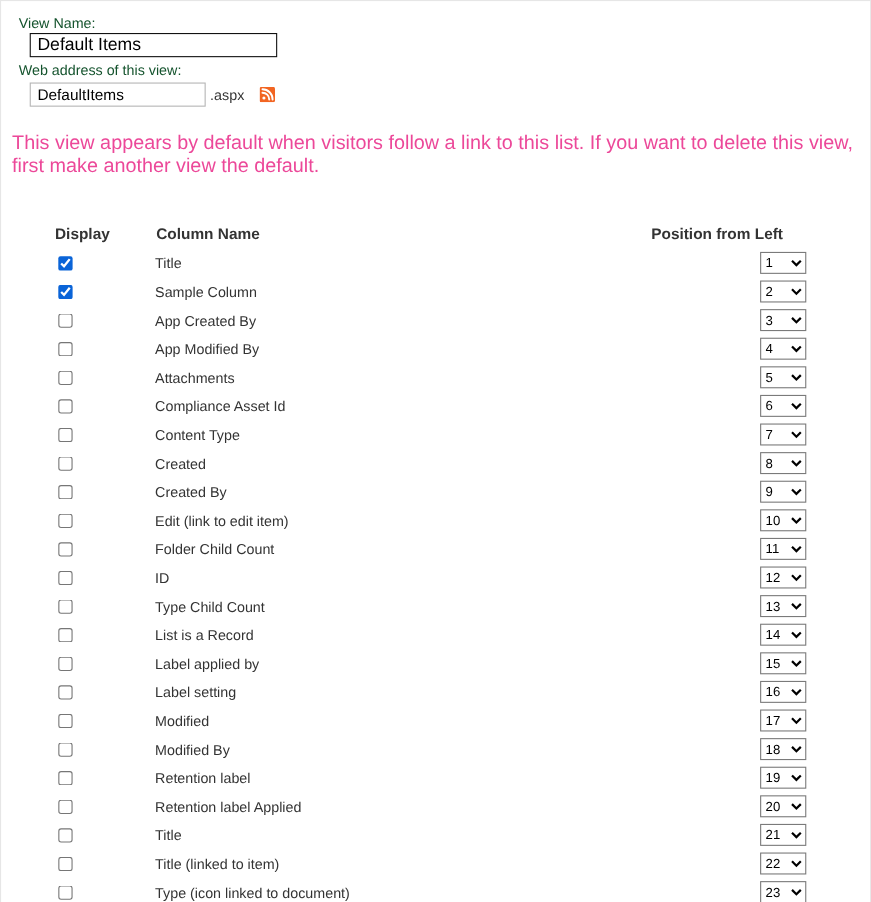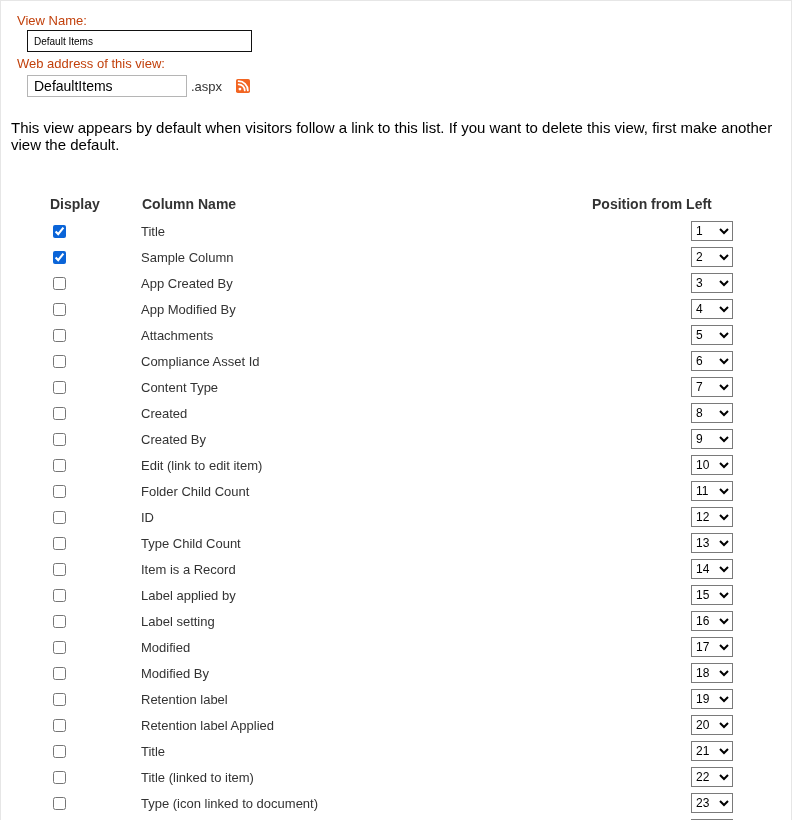--- a/index.html
+++ b/index.html
@@ -14,30 +14,30 @@
   .page {
     box-sizing: border-box;
     width: 792px;
     min-height: 820px;
     border: 1px solid #e6e6e6;
     padding: 8px 8px 12px 8px;
     background: #fff;
   }
   .label {
     font-size: 13px;
-    color: #c2410c;
+    color: #14532d;
     margin: 4px 0 2px 8px;
   }
   .view-name-input {
     margin-left: 18px;
     width: 225px;
     height: 22px;
     border: 1px solid #111;
     padding: 1px 6px;
-    font-size: 10px;
+    font-size: 16px;
     font-family: inherit;
     box-sizing: border-box;
   }
   .web-address-row {
     margin: 4px 0 0 18px;
     display: flex;
     align-items: center;
     flex-wrap: nowrap;
     gap: 4px;
   }
@@ -56,22 +56,22 @@
     box-sizing: border-box;
   }
   .rss-icon {
     width: 14px;
     height: 14px;
     margin-left: 10px;
     flex: 0 0 auto;
   }
   .description {
     margin: 22px 0 0 0;
-    font-size: 15px;
-    color: #000000;
+    font-size: 18px;
+    color: #ec4899;
     padding-left: 2px;
   }
   .columns-section {
     margin-top: 42px;
     padding-left: 40px;
     padding-right: 50px;
   }
   table.columns {
     border-collapse: collapse;
     width: 100%;
@@ -200,21 +200,21 @@
             <td><span>ID</span></td>
             <td class="cell-pos"><select class="position-select"><option value="1">1</option><option value="2">2</option><option value="3">3</option><option value="4">4</option><option value="5">5</option><option value="6">6</option><option value="7">7</option><option value="8">8</option><option value="9">9</option><option value="10">10</option><option value="11">11</option><option value="12" selected="">12</option><option value="13">13</option><option value="14">14</option><option value="15">15</option><option value="16">16</option><option value="17">17</option><option value="18">18</option><option value="19">19</option><option value="20">20</option><option value="21">21</option><option value="22">22</option><option value="23">23</option><option value="24">24</option></select></td>
           </tr>
           <tr>
             <td class="cell-display"><input type="checkbox" style=""></td>
             <td><span>Type Child Count</span></td>
             <td class="cell-pos"><select class="position-select"><option value="1">1</option><option value="2">2</option><option value="3">3</option><option value="4">4</option><option value="5">5</option><option value="6">6</option><option value="7">7</option><option value="8">8</option><option value="9">9</option><option value="10">10</option><option value="11">11</option><option value="12">12</option><option value="13" selected="">13</option><option value="14">14</option><option value="15">15</option><option value="16">16</option><option value="17">17</option><option value="18">18</option><option value="19">19</option><option value="20">20</option><option value="21">21</option><option value="22">22</option><option value="23">23</option><option value="24">24</option></select></td>
           </tr>
           <tr>
             <td class="cell-display"><input type="checkbox" style=""></td>
-            <td><span>Item is a Record</span></td>
+            <td><span>List is a Record</span></td>
             <td class="cell-pos"><select class="position-select"><option value="1">1</option><option value="2">2</option><option value="3">3</option><option value="4">4</option><option value="5">5</option><option value="6">6</option><option value="7">7</option><option value="8">8</option><option value="9">9</option><option value="10">10</option><option value="11">11</option><option value="12">12</option><option value="13">13</option><option value="14" selected="">14</option><option value="15">15</option><option value="16">16</option><option value="17">17</option><option value="18">18</option><option value="19">19</option><option value="20">20</option><option value="21">21</option><option value="22">22</option><option value="23">23</option><option value="24">24</option></select></td>
           </tr>
           <tr>
             <td class="cell-display"><input type="checkbox" style=""></td>
             <td><span>Label applied by</span></td>
             <td class="cell-pos"><select class="position-select"><option value="1">1</option><option value="2">2</option><option value="3">3</option><option value="4">4</option><option value="5">5</option><option value="6">6</option><option value="7">7</option><option value="8">8</option><option value="9">9</option><option value="10">10</option><option value="11">11</option><option value="12">12</option><option value="13">13</option><option value="14">14</option><option value="15" selected="">15</option><option value="16">16</option><option value="17">17</option><option value="18">18</option><option value="19">19</option><option value="20">20</option><option value="21">21</option><option value="22">22</option><option value="23">23</option><option value="24">24</option></select></td>
           </tr>
           <tr>
             <td class="cell-display"><input type="checkbox" style=""></td>
             <td><span>Label setting</span></td>

